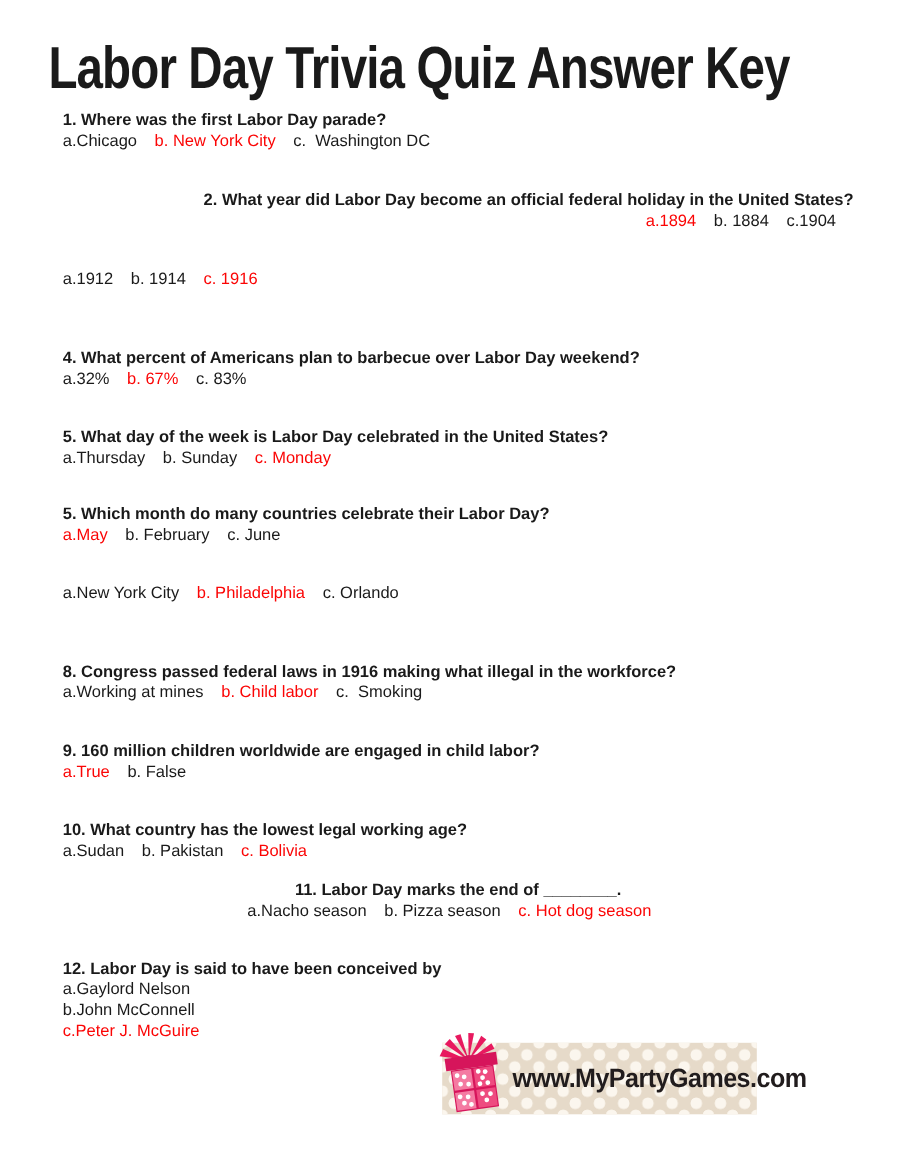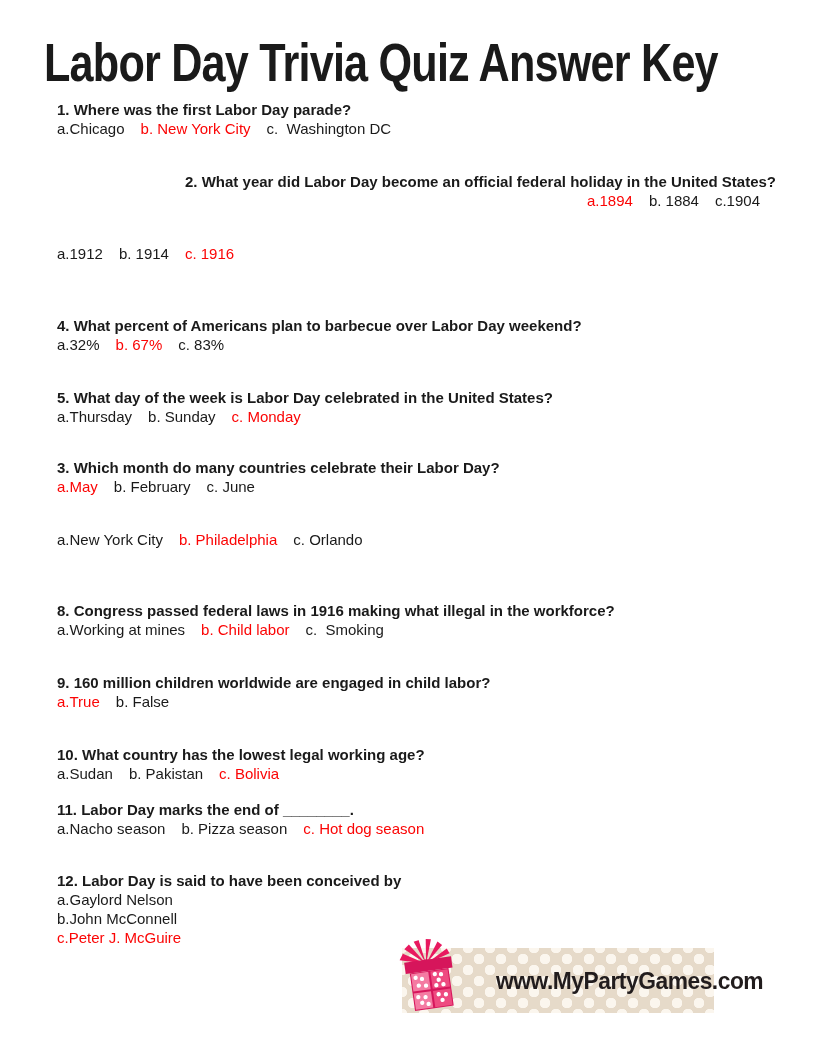--- a/index.html
+++ b/index.html
@@ -38,29 +38,29 @@
   }
   .qtext { font-weight:bold; white-space:pre; }
   .opts { white-space:pre; }
   .opt  { margin-right:16px; white-space:pre; }
   .opts.stacked .opt { display:block; margin-right:0; }
   .opt.correct { color:var(--answer-red,#fb0505); }
 
   
   .banner {
     position:absolute; left:402px; top:948px;
-    width:312px; height:65px;
+    width:286px; height:65px;
     background-color:var(--banner-bg,#e6dac9);
     background-image:
       radial-gradient(circle, var(--banner-dot,#fbf6ee) 0 5px, rgba(0,0,0,0) 5.5px),
       radial-gradient(circle, var(--banner-dot,#fbf6ee) 0 5px, rgba(0,0,0,0) 5.5px);
     background-size:22px 22px, 22px 22px;
     background-position:0 0, 11px 11px;
     display:flex; align-items:center;
-    padding-left:94px;
+    padding-left:64px;
   }
   .logo-text {
     font-weight:bold;
     font-size:24px;
     letter-spacing:-0.5px;
     color:#211c1d;
     white-space:nowrap;
     transform:scaleX(0.95);
     transform-origin:left center;
   }
@@ -91,39 +91,39 @@
       </div>
       <div class="qblock" style="top: 316px;">
         <div class="qtext">4. What percent of Americans plan to barbecue over Labor Day weekend?</div>
         <div class="opts"><span class="opt">a.32%</span><span class="opt correct">b. 67%</span><span class="opt">c. 83%</span></div>
       </div>
       <div class="qblock" style="top: 388px;">
         <div class="qtext">5. What day of the week is Labor Day celebrated in the United States?</div>
         <div class="opts"><span class="opt">a.Thursday</span><span class="opt">b. Sunday</span><span class="opt correct">c. Monday</span></div>
       </div>
       <div class="qblock" style="top: 458px;">
-        <div class="qtext">3. Which month do many countries celebrate their Labor Day?</div>
+        <div class="qtext">5. Which month do many countries celebrate their Labor Day?</div>
         <div class="opts"><span class="opt correct">a.May</span><span class="opt">b. February</span><span class="opt">c. June</span></div>
       </div>
       <div class="qblock" style="top: 530px;">
         <div class="opts"><span class="opt">a.New York City</span><span class="opt correct">b. Philadelphia</span><span class="opt">c. Orlando</span></div>
       </div>
       <div class="qblock" style="top: 601px;">
         <div class="qtext">8. Congress passed federal laws in 1916 making what illegal in the workforce?</div>
         <div class="opts"><span class="opt">a.Working at mines</span><span class="opt correct">b. Child labor</span><span class="opt">c.  Smoking</span></div>
       </div>
       <div class="qblock" style="top: 673px;">
         <div class="qtext">9. 160 million children worldwide are engaged in child labor?</div>
         <div class="opts"><span class="opt correct">a.True</span><span class="opt">b. False</span></div>
       </div>
       <div class="qblock" style="top: 745px;">
         <div class="qtext">10. What country has the lowest legal working age?</div>
         <div class="opts"><span class="opt">a.Sudan</span><span class="opt">b. Pakistan</span><span class="opt correct">c. Bolivia</span></div>
       </div>
-      <div class="qblock" style="top: 800px;">
+      <div class="qblock" style="top: 800px; text-align: center;">
         <div class="qtext">11. Labor Day marks the end of ________.</div>
         <div class="opts"><span class="opt">a.Nacho season</span><span class="opt">b. Pizza season</span><span class="opt correct">c. Hot dog season</span></div>
       </div>
       <div class="qblock" style="top: 871px;">
         <div class="qtext">12. Labor Day is said to have been conceived by</div>
         <div class="opts stacked"><span class="opt">a.Gaylord Nelson</span><span class="opt">b.John McConnell</span><span class="opt correct">c.Peter J. McGuire</span></div>
       </div>
     </div>
 
   <div class="banner">

